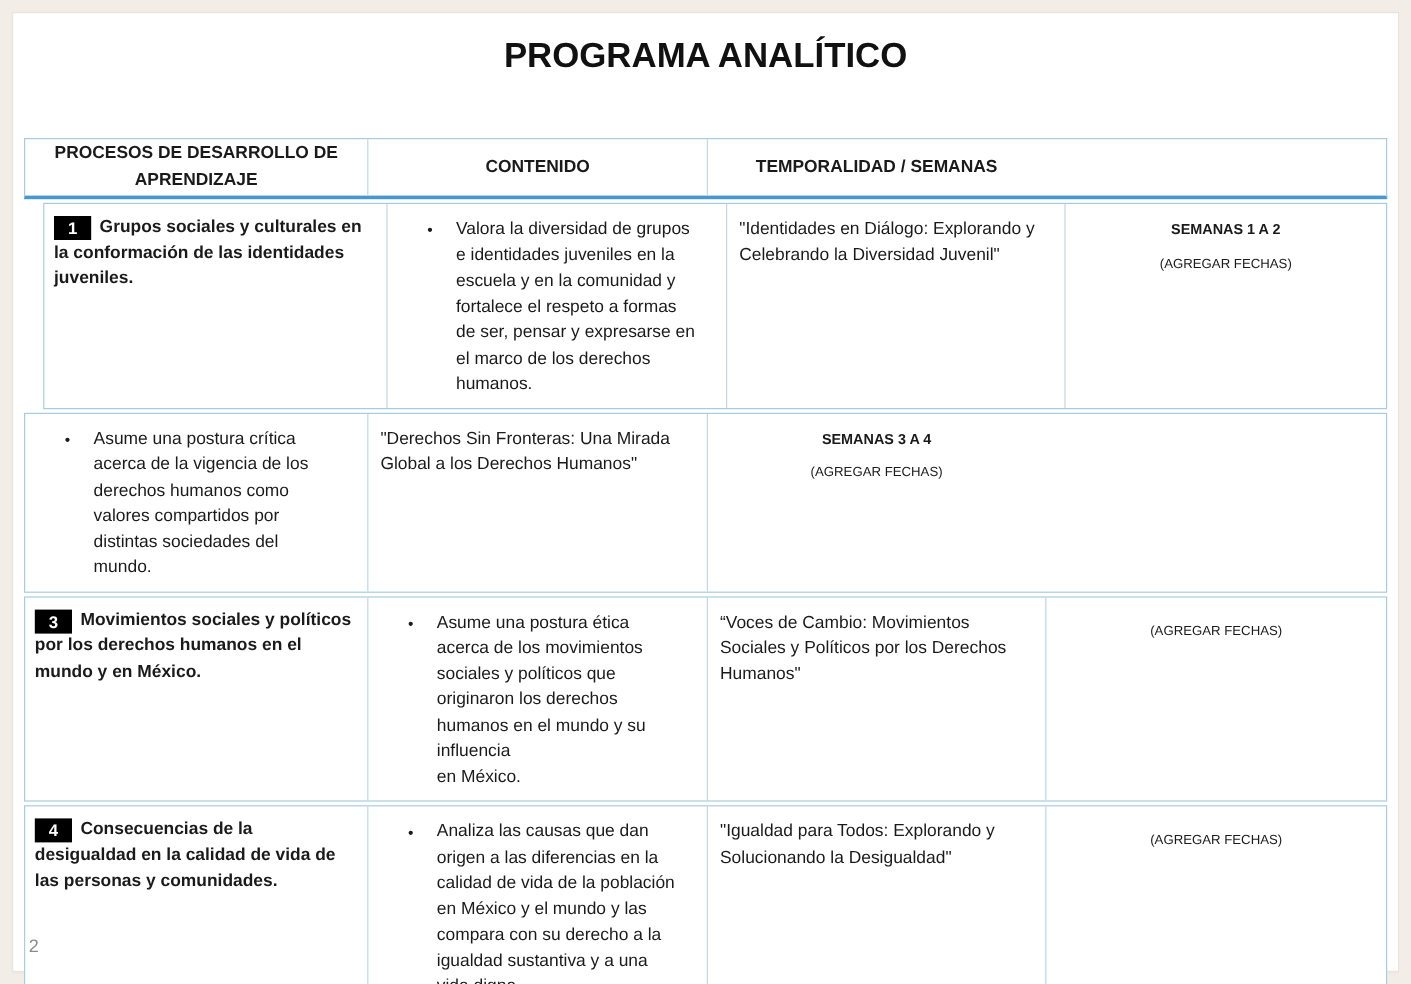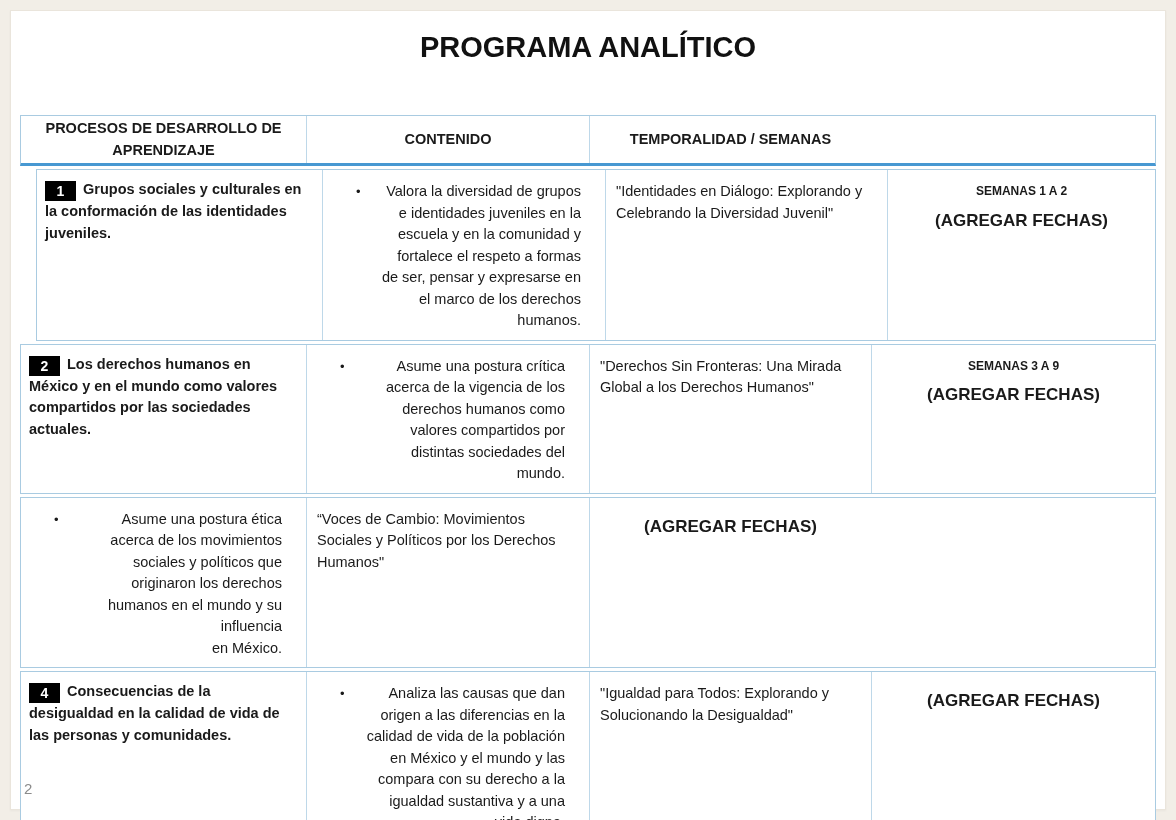--- a/index.html
+++ b/index.html
@@ -80,28 +80,28 @@
     display: flex;
     align-items: flex-start;
     padding: 11px 24px 8px 33px;
   }
   .bullet {
     width: 24px;
     flex: 0 0 24px;
     font-size: 13px;
     line-height: 21.5px;
   }
-  .ptext { flex: 1; white-space: pre-line; text-align: right; }
+  .ptext { flex: 1; white-space: pre-line; }
   .proyecto { padding: 11px 14px 8px 10px; }
   .temporalidad {
     text-align: center;
     padding: 11px 10px 8px 10px;
   }
   .semanas { font-weight: bold; font-size: 12px; }
-  .fechas { margin-top: 7px; font-size: 17px; font-weight: bold; }
+  .fechas { margin-top: 7px; font-size: 11px; }
   .page-number {
     position: absolute;
     left: 13px;
     bottom: 12px;
     font-size: 15px;
     color: #8b8b8b;
   }
 </style>
 </head>
 <body>
@@ -129,37 +129,37 @@
       <div class="cell proyecto">
         <span>"Identidades en Diálogo: Explorando y Celebrando la Diversidad Juvenil"</span>
       </div>
       <div class="cell temporalidad">
         <div class="semanas">SEMANAS 1 A 2</div>
         <div class="fechas">(AGREGAR FECHAS)</div>
       </div>
     </div>
 
     <div class="trow row-2">
-      <div class="cell contenido">
-        <span class="numbox">2</span><span>Los derechos humanos en México y en el mundo como valores compartidos por las sociedades actuales.</span>
-      </div>
       <div class="cell procesos">
         <span class="bullet">•</span>
         <span class="ptext">Asume una postura crítica acerca de la vigencia de los derechos humanos como valores compartidos por distintas sociedades del mundo.</span>
       </div>
       <div class="cell proyecto">
         <span>"Derechos Sin Fronteras: Una Mirada Global a los Derechos Humanos"</span>
       </div>
       <div class="cell temporalidad">
-        <div class="semanas">SEMANAS 3 A 9</div>
+        <div class="semanas">SEMANAS 3 A 4</div>
         <div class="fechas">(AGREGAR FECHAS)</div>
       </div>
     </div>
 
     <div class="trow row-3">
+      <div class="cell contenido">
+        <span class="numbox">3</span><span>Movimientos sociales y políticos por los derechos humanos en el mundo y en México.</span>
+      </div>
       <div class="cell procesos">
         <span class="bullet">•</span>
         <span class="ptext">Asume una postura ética acerca de los movimientos sociales y políticos que originaron los derechos humanos en el mundo y su influencia
 en México.</span>
       </div>
       <div class="cell proyecto">
         <span>“Voces de Cambio: Movimientos Sociales y Políticos por los Derechos Humanos"</span>
       </div>
       <div class="cell temporalidad">
         <div class="fechas">(AGREGAR FECHAS)</div>

